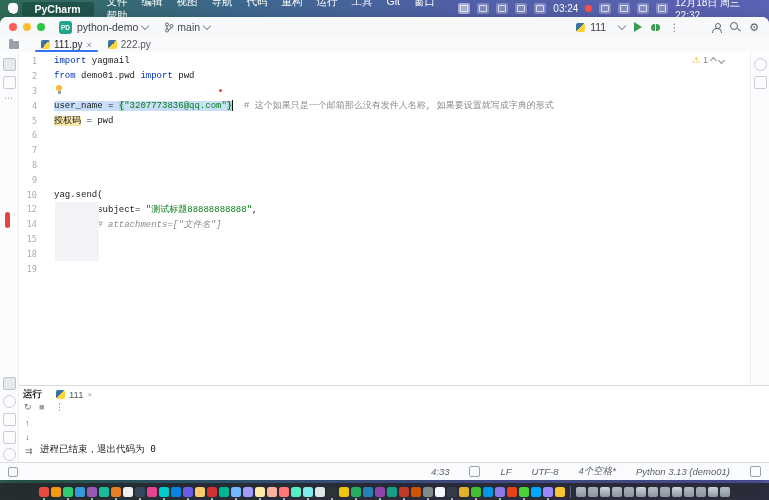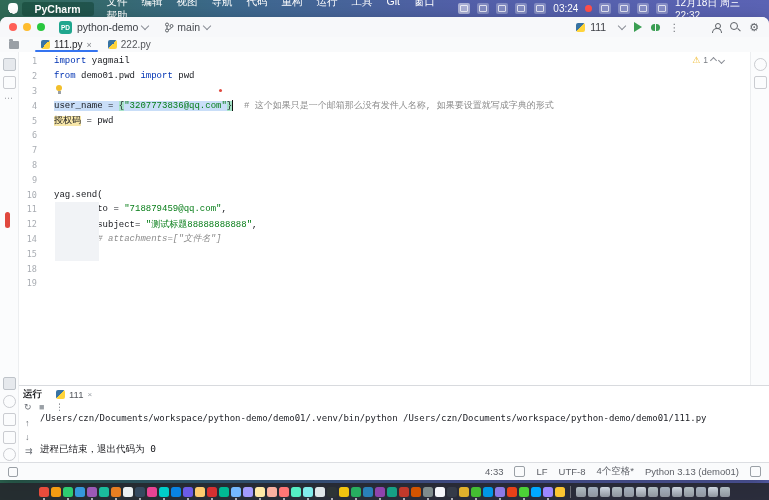--- a/index.html
+++ b/index.html
@@ -89,21 +89,21 @@
   .ctab{display:flex;align-items:center;gap:4px;color:#55585e;}
   .ctab .close{color:#9aa0a6;font-size:8px;}
   .cicon{position:absolute;color:#6b6f76;font-size:9px;line-height:9px;}
   #console-out{position:absolute;left:21px;top:27px;right:8px;font-family:"DejaVu Sans Mono",monospace;font-size:9px;color:#1c1e24;white-space:pre;}
   #exit-line{position:absolute;left:21px;top:57px;font-family:"DejaVu Sans Mono",monospace;font-size:9.5px;color:#15161a;}
   
   #statusbar{position:absolute;left:0;right:0;bottom:0;height:18px;background:#fafbfc;border-top:1px solid #dcdee2;
     display:flex;align-items:center;font-size:9.5px;color:#5c5f66;padding:0 8px;box-sizing:border-box;}
   .crumb-sep{margin:0 4px;color:#9aa0a6;}
   .proj-ic{width:8px;height:8px;border:1px solid #9aa0a6;border-radius:2px;margin-right:5px;}
-  #sb-right{margin-left:auto;display:flex;align-items:center;gap:11px;}
+  #sb-right{margin-left:auto;display:flex;align-items:center;gap:20px;font-style:italic;}
   .sb-ic{width:9px;height:9px;border:1px solid #9aa0a6;border-radius:2px;}
   
   #dock{position:absolute;left:0;bottom:0;width:769px;height:17px;background:rgba(36,37,43,.88);
     display:flex;align-items:center;justify-content:center;gap:2px;}
   .dockicon{width:10px;height:10px;border-radius:2.5px;position:relative;flex:none;}
   .dockicon .rundot{position:absolute;left:4px;bottom:-3px;width:2px;height:2px;border-radius:50%;background:#d7d9de;}
   .dock-div{width:1px;height:12px;background:rgba(255,255,255,.3);margin:0 3px;flex:none;}
   .dockwin{width:10px;height:10px;border-radius:2px;flex:none;background:linear-gradient(180deg,#cfd3d9,#8f959e);}
 </style>
 </head>
@@ -201,21 +201,20 @@
         <div class="cl"><span class="ln">1</span><span class="code"><span class="t-kw">import</span><span class="t-pl"> yagmail</span></span></div>
         <div class="cl"><span class="ln">2</span><span class="code"><span class="t-kw">from</span><span class="t-pl"> demo01.pwd </span><span class="t-kw">import</span><span class="t-pl"> pwd</span></span></div>
         <div class="cl"><span class="ln">3</span><span class="code"><span class="t-bulb"></span></span></div>
         <div class="cl"><span class="ln">4</span><span class="code"><span class="t-sel">user_name = </span><span class="t-brace">{</span><span class="t-selstr">"3207773836@qq.com"</span><span class="t-brace">}</span><span class="t-caret"></span><span class="t-pl">  </span><span class="t-com"># 这个如果只是一个邮箱那么没有发件人名称, 如果要设置就写成字典的形式</span></span></div>
         <div class="cl"><span class="ln">5</span><span class="code"><span class="t-hl">授权码</span><span class="t-pl"> = pwd</span></span></div>
         <div class="cl"><span class="ln">6</span><span class="code"></span></div>
         <div class="cl"><span class="ln">7</span></div>
         <div class="cl"><span class="ln">8</span><span class="code"></span></div>
         <div class="cl"><span class="ln">9</span><span class="code"></span></div>
         <div class="cl"><span class="ln">10</span><span class="code"><span class="t-pl">yag.send(</span></span></div>
-        <div class="cl"><span class="ln">11</span><span class="code"><span class="t-pl">        to = </span><span class="t-str">"718879459@qq.com"</span><span class="t-pl">,</span></span></div>
         <div class="cl"><span class="ln">12</span><span class="code"><span class="t-pl">        subject= </span><span class="t-str">"测试标题88888888888"</span><span class="t-pl">,</span></span></div>
         <div class="cl"><span class="ln">14</span><span class="code"><span class="t-comi">        # attachments=["文件名"]</span></span></div>
         <div class="cl"><span class="ln">15</span><span class="code"><span class="t-pl">)</span></span></div>
         <div class="cl"><span class="ln">18</span><span class="code"></span></div>
         <div class="cl"><span class="ln">19</span><span class="code"></span></div>
       </div>
     <div id="inspections">
       <span class="warn-tri">⚠</span>
       <span>1</span>
       <span class="mini-chev up"></span>
@@ -231,21 +230,20 @@
         <span>111</span>
         <span class="close">×</span>
       </span>
     </div>
     <span class="cicon" style="left:5px;top:17px">↻</span>
     <span class="cicon" style="left:20px;top:17px;color:#9aa0a6">■</span>
     <span class="cicon" style="left:36px;top:17px">⋮</span>
     <span class="cicon" style="left:6px;top:33px">↑</span>
     <span class="cicon" style="left:6px;top:47px">↓</span>
     <span class="cicon" style="left:6px;top:61px">⇉</span>
-    <div id="console-out">/Users/czn/Documents/workspace/python-demo/demo01/.venv/bin/python /Users/czn/Documents/workspace/python-demo/demo01/111.py</div>
     <div id="exit-line">进程已结束，退出代码为 0</div>
   </div>
 
   <div id="statusbar">
     <div class="proj-ic"></div>
     <div id="sb-right">
       <span>4:33</span>
       <div class="sb-ic"></div>
       <span>LF</span>
       <span>UTF-8</span>

